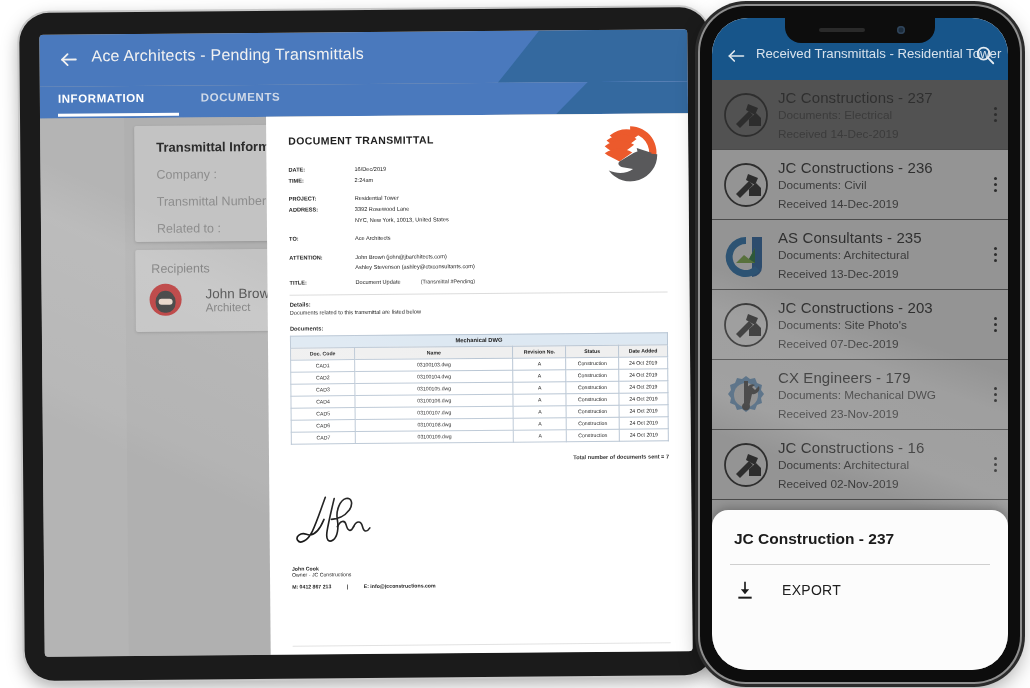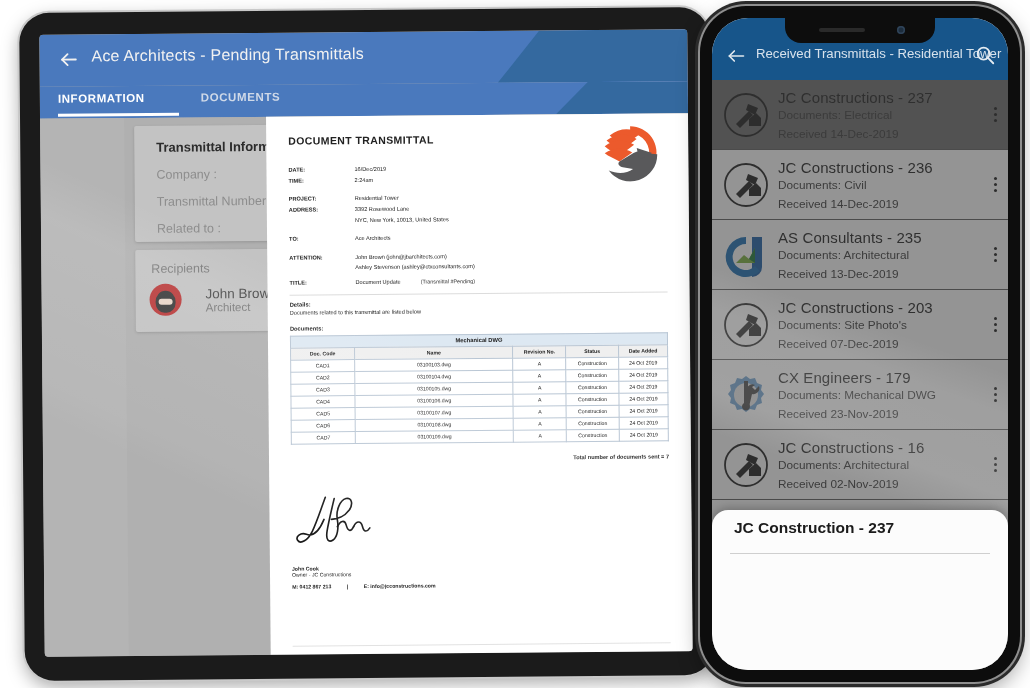--- a/index.html
+++ b/index.html
@@ -125,21 +125,21 @@
   .scrim { position:absolute; left:0; top:62px; right:0; bottom:0;
      background:rgba(60,60,60,.55); pointer-events:none; z-index:5; }
   .streak { position:absolute; left:0; top:62px; right:0; bottom:0; z-index:6;
      pointer-events:none;
      background:linear-gradient(200deg, rgba(255,255,255,0) 42%,
        rgba(255,255,255,.10) 48%, rgba(255,255,255,.12) 60%, rgba(255,255,255,0) 66%); }
 
   .sheet-bottom { position:absolute; left:0; right:0; bottom:0; height:160px;
      background:#fcfcfc; border-radius:16px 16px 34px 34px; z-index:8;
      box-shadow:0 -2px 10px rgba(0,0,0,.25); }
-  .sb-title { font-size:15.5px; font-weight:bold; color:#1b1b1b; padding:9px 0 0 22px; }
+  .sb-title { font-size:15.5px; font-weight:bold; color:#1b1b1b; padding:20px 0 0 22px; }
   .sb-div { border-top:1px solid #cfcfcf; margin:16px 18px 0 18px; }
   .sb-row { display:flex; align-items:center; padding:14px 0 0 22px; }
   .sb-ic { width:22px; height:22px; flex:none; display:flex; align-items:center;
      justify-content:center; }
   .sb-lbl { font-size:14px; color:#202020; margin-left:26px; letter-spacing:.3px; }
 
   
   .tab-sheen { position:absolute; inset:0; pointer-events:none; z-index:4;
      background:linear-gradient(205deg, rgba(255,255,255,0) 46%,
        rgba(255,255,255,.10) 52%, rgba(255,255,255,.05) 70%, rgba(255,255,255,0) 74%); }
@@ -525,16 +525,25 @@
         </div>
 
       <div class="scrim"></div>
       <div class="streak"></div>
 
       <div class="sheet-bottom">
         <div class="sb-title">JC Construction - 237</div>
         <div class="sb-div"></div>
 
 
+        <div class="sb-row">
+          <div class="sb-ic">
+            <svg viewBox="0 0 24 24" width="20" height="20" fill="#1b1b1b">
+              <path d="M11 2h2v9h4l-5 6-5-6h4z"></path>
+              <rect x="4" y="20" width="16" height="2.4"></rect>
+            </svg>
+          </div>
+          <div class="sb-lbl">EXPORT</div>
+        </div>
       </div>
     </div>
   </div>
 </div>
 
 </body></html>

